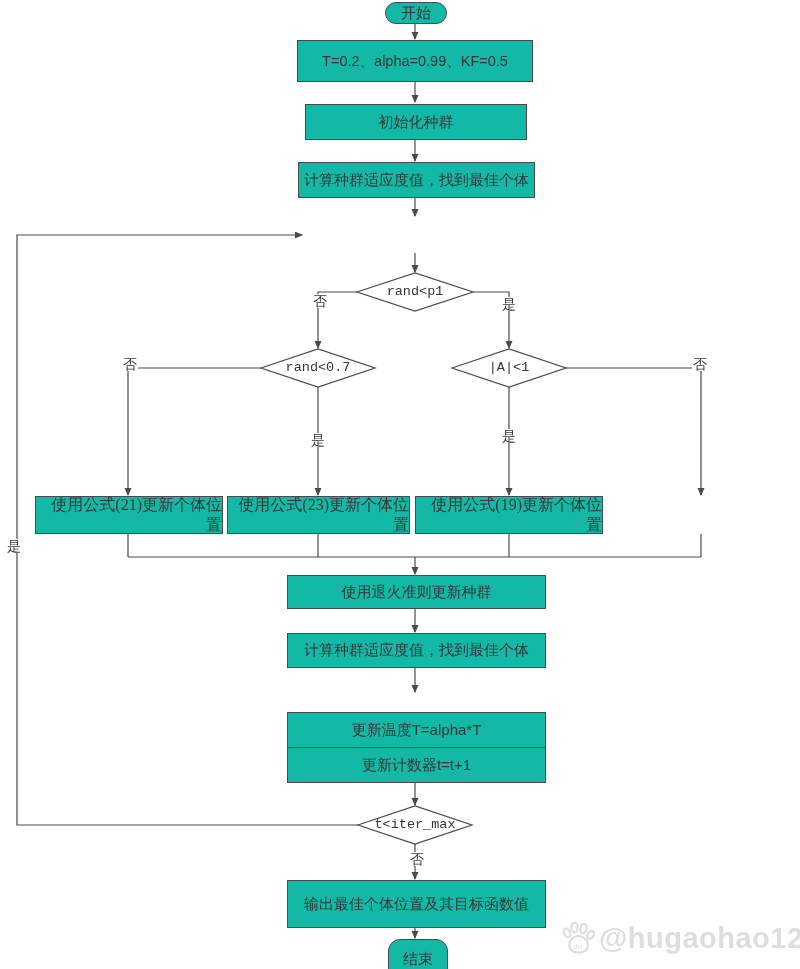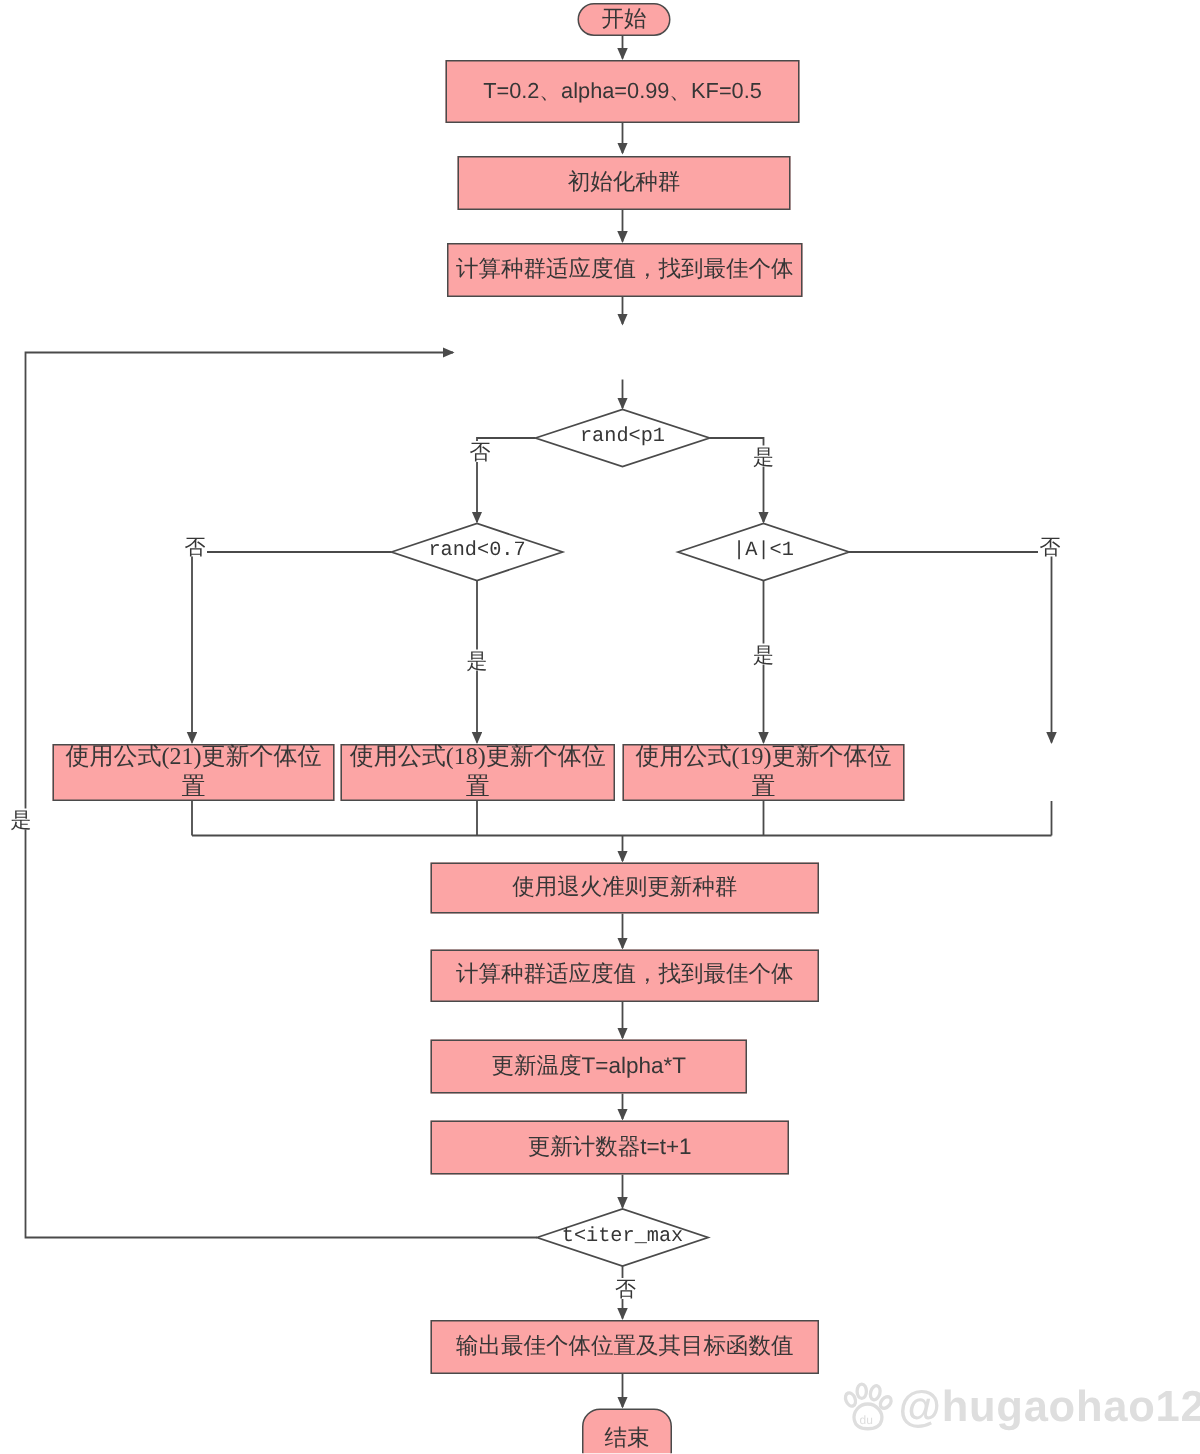--- a/index.html
+++ b/index.html
@@ -11,26 +11,26 @@
     color:#363636;
     overflow:hidden;
   }
   #wires{position:absolute;left:0;top:0;width:800px;height:969px;}
   .wire{fill:none;stroke:#4a4a4a;stroke-width:1.2;}
   .shape{fill:#ffffff;stroke:#4a4a4a;stroke-width:1.2;}
   .node{
     position:absolute;
     box-sizing:border-box;
     border:1.2px solid #4a4a4a;
-    background:#fca5a5;
+    background:#14b8a6;
     display:flex;
     flex-direction:column;
     align-items:center;
     justify-content:center;
-    text-align:center;
+    text-align:right;
     font-size:15px;
     line-height:1.25;
     color:#363636;
   }
   .stadium{border-radius:12px;font-size:15px;}
   .small{font-size:16px;font-family:Liberation Serif, serif;}
   .dlabel{
     position:absolute;
     text-align:center;
     font-size:13.5px;
@@ -116,34 +116,34 @@
     <div>T=0.2、alpha=0.99、KF=0.5</div>
   </div>
 
   <div class="node" style="left:305px;top:104px;width:222px;height:36px">初始化种群</div>
 
   <div class="node" style="left:298px;top:162px;width:237px;height:36px">计算种群适应度值，找到最佳个体</div>
 
 
   <div class="node small" style="left:35px;top:496px;width:188px;height:38px">使用公式(21)更新个体位置</div>
 
-  <div class="node small" style="left:227px;top:496px;width:183px;height:38px">使用公式(18)更新个体位置</div>
+  <div class="node small" style="left:227px;top:496px;width:183px;height:38px">使用公式(23)更新个体位置</div>
 
   <div class="node small" style="left:415px;top:496px;width:188px;height:38px">使用公式(19)更新个体位置</div>
 
 
   <div class="node" style="left:287px;top:575px;width:259px;height:34px">使用退火准则更新种群</div>
 
   <div class="node" style="left:287px;top:633px;width:259px;height:35px">计算种群适应度值，找到最佳个体</div>
 
-  <div class="node" style="left:287px;top:693px;width:211px;height:36px">更新温度T=alpha*T</div>
+  <div class="node" style="left:287px;top:712px;width:259px;height:36px">更新温度T=alpha*T</div>
 
-  <div class="node" style="left:287px;top:747px;width:239px;height:36px">更新计数器t=t+1</div>
+  <div class="node" style="left:287px;top:747px;width:259px;height:36px">更新计数器t=t+1</div>
 
-  <div class="node" style="left:287px;top:880px;width:259px;height:36px">输出最佳个体位置及其目标函数值</div>
+  <div class="node" style="left:287px;top:880px;width:259px;height:48px">输出最佳个体位置及其目标函数值</div>
 
   <div class="node stadium" style="left:388px;top:939px;width:60px;height:41px">结束</div>
 
   <div class="dlabel" style="left:355px;top:284px;width:120px">rand&lt;p1</div>
   <div class="dlabel" style="left:258px;top:360px;width:120px">rand&lt;0.7</div>
   <div class="dlabel" style="left:449px;top:360px;width:120px">|A|&lt;1</div>
   <div class="dlabel" style="left:355px;top:817px;width:120px">t&lt;iter_max</div>
 
   <div class="elabel" style="left:320px;top:301px">否</div>
   <div class="elabel" style="left:509px;top:304px">是</div>

